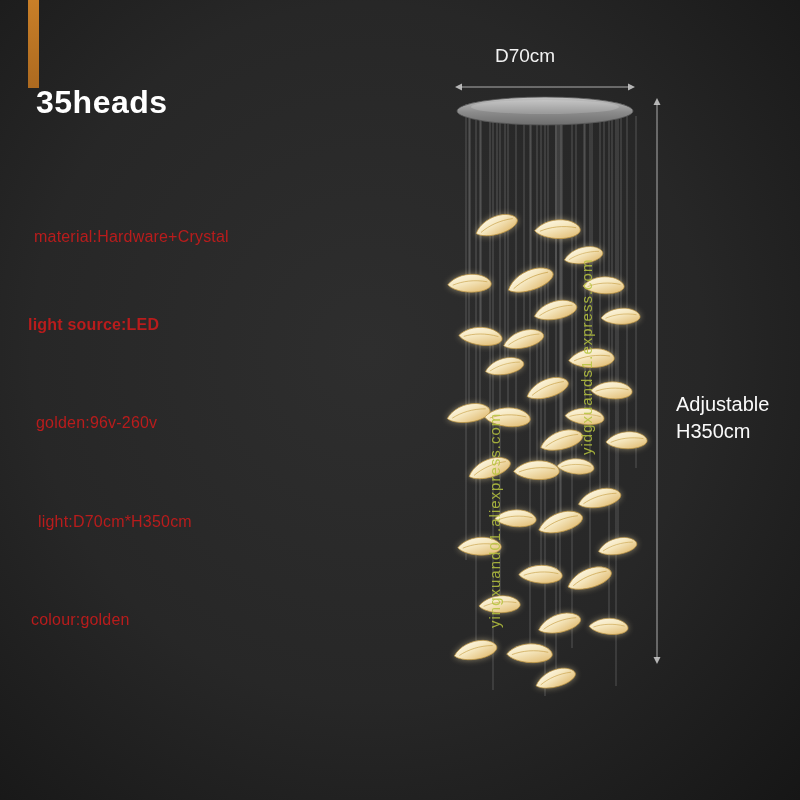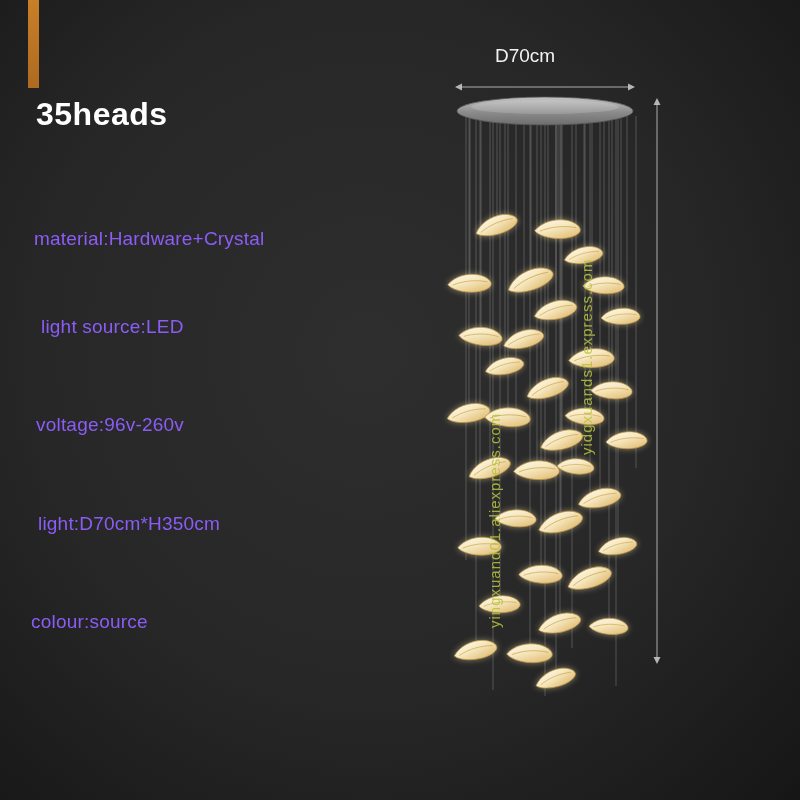--- a/index.html
+++ b/index.html
@@ -8,28 +8,28 @@
     font-family:"Liberation Sans",sans-serif;
     background:radial-gradient(ellipse at 46% 44%, #2e2e2e 0%, #272727 55%, #161616 100%);
     position:relative;
   }
   .stage{position:absolute;inset:0;}
   .accent-bar{
     position:absolute;left:28px;top:0;width:11px;height:88px;
     background:linear-gradient(180deg,#c97f28,var(--accent-bar,#a8651e));
   }
   .heads{
-    position:absolute;left:36px;top:96px;margin:0;
+    position:absolute;left:36px;top:84px;margin:0;
     color:#ffffff;font-size:32px;font-weight:700;letter-spacing:.5px;
   }
   .spec{
-    position:absolute;left:34px;color:#8b5cf6;font-size:19px;letter-spacing:.2px;
+    position:absolute;left:34px;color:#b91c1c;font-size:16px;letter-spacing:.2px;
   }
   .spec-0{top:228px;}
-  .spec-1{top:316px;left:41px;}
+  .spec-1{top:316px;left:28px;font-weight:bold;}
   .spec-2{top:414px;left:36px;}
   .spec-3{top:513px;left:38px;}
   .spec-4{top:611px;left:31px;}
   .dim-label{
     position:absolute;color:#f2f2f2;text-align:left;
   }
   .d70{left:495px;top:45px;width:100px;font-size:19px;}
   .height-label{
     position:absolute;left:676px;top:391px;color:#fafafa;
     font-size:20px;line-height:1.35;text-align:left;
@@ -53,23 +53,23 @@
 <body>
 
 <div class="stage">
 
   <div class="accent-bar"></div>
 
   <div>
     <h1 class="heads">35heads</h1>
     <div class="spec spec-0">material:Hardware+Crystal</div>
     <div class="spec spec-1">light source:LED</div>
-    <div class="spec spec-2">voltage:96v-260v</div>
+    <div class="spec spec-2">golden:96v-260v</div>
     <div class="spec spec-3">light:D70cm*H350cm</div>
-    <div class="spec spec-4">colour:source</div>
+    <div class="spec spec-4">colour:golden</div>
   </div>
 
   <svg id="chandelier" width="800" height="800" viewBox="0 0 800 800">
     <defs>
       <linearGradient id="plateGrad" x1="0" y1="0" x2="0" y2="1">
         <stop offset="0%" stop-color="#c4c4c4"></stop>
         <stop offset="55%" stop-color="#8b8b8b"></stop>
         <stop offset="100%" stop-color="#6e6e6e"></stop>
       </linearGradient>
       <linearGradient id="leafGrad" x1="0" y1="0" x2="1" y2="1">
@@ -179,14 +179,18 @@
         <use href="#leafShape" xlink:href="#leafShape" transform="translate(530,654) rotate(8) scale(1.05)"></use>
         <use href="#leafShape" xlink:href="#leafShape" transform="translate(556,679) rotate(-11) scale(0.95)"></use>
       </g>
   </svg>
 
   <div class="watermark wm-left">yingxuand01.aliexpress.com</div>
   <div class="watermark wm-right">yidgxuands1.express.com</div>
 
   <div class="dim-label d70">D70cm</div>
 
+  <div class="height-label">
+    <div>Adjustable</div>
+    <div>H350cm</div>
+  </div>
 
 </div>
 
 </body></html>

